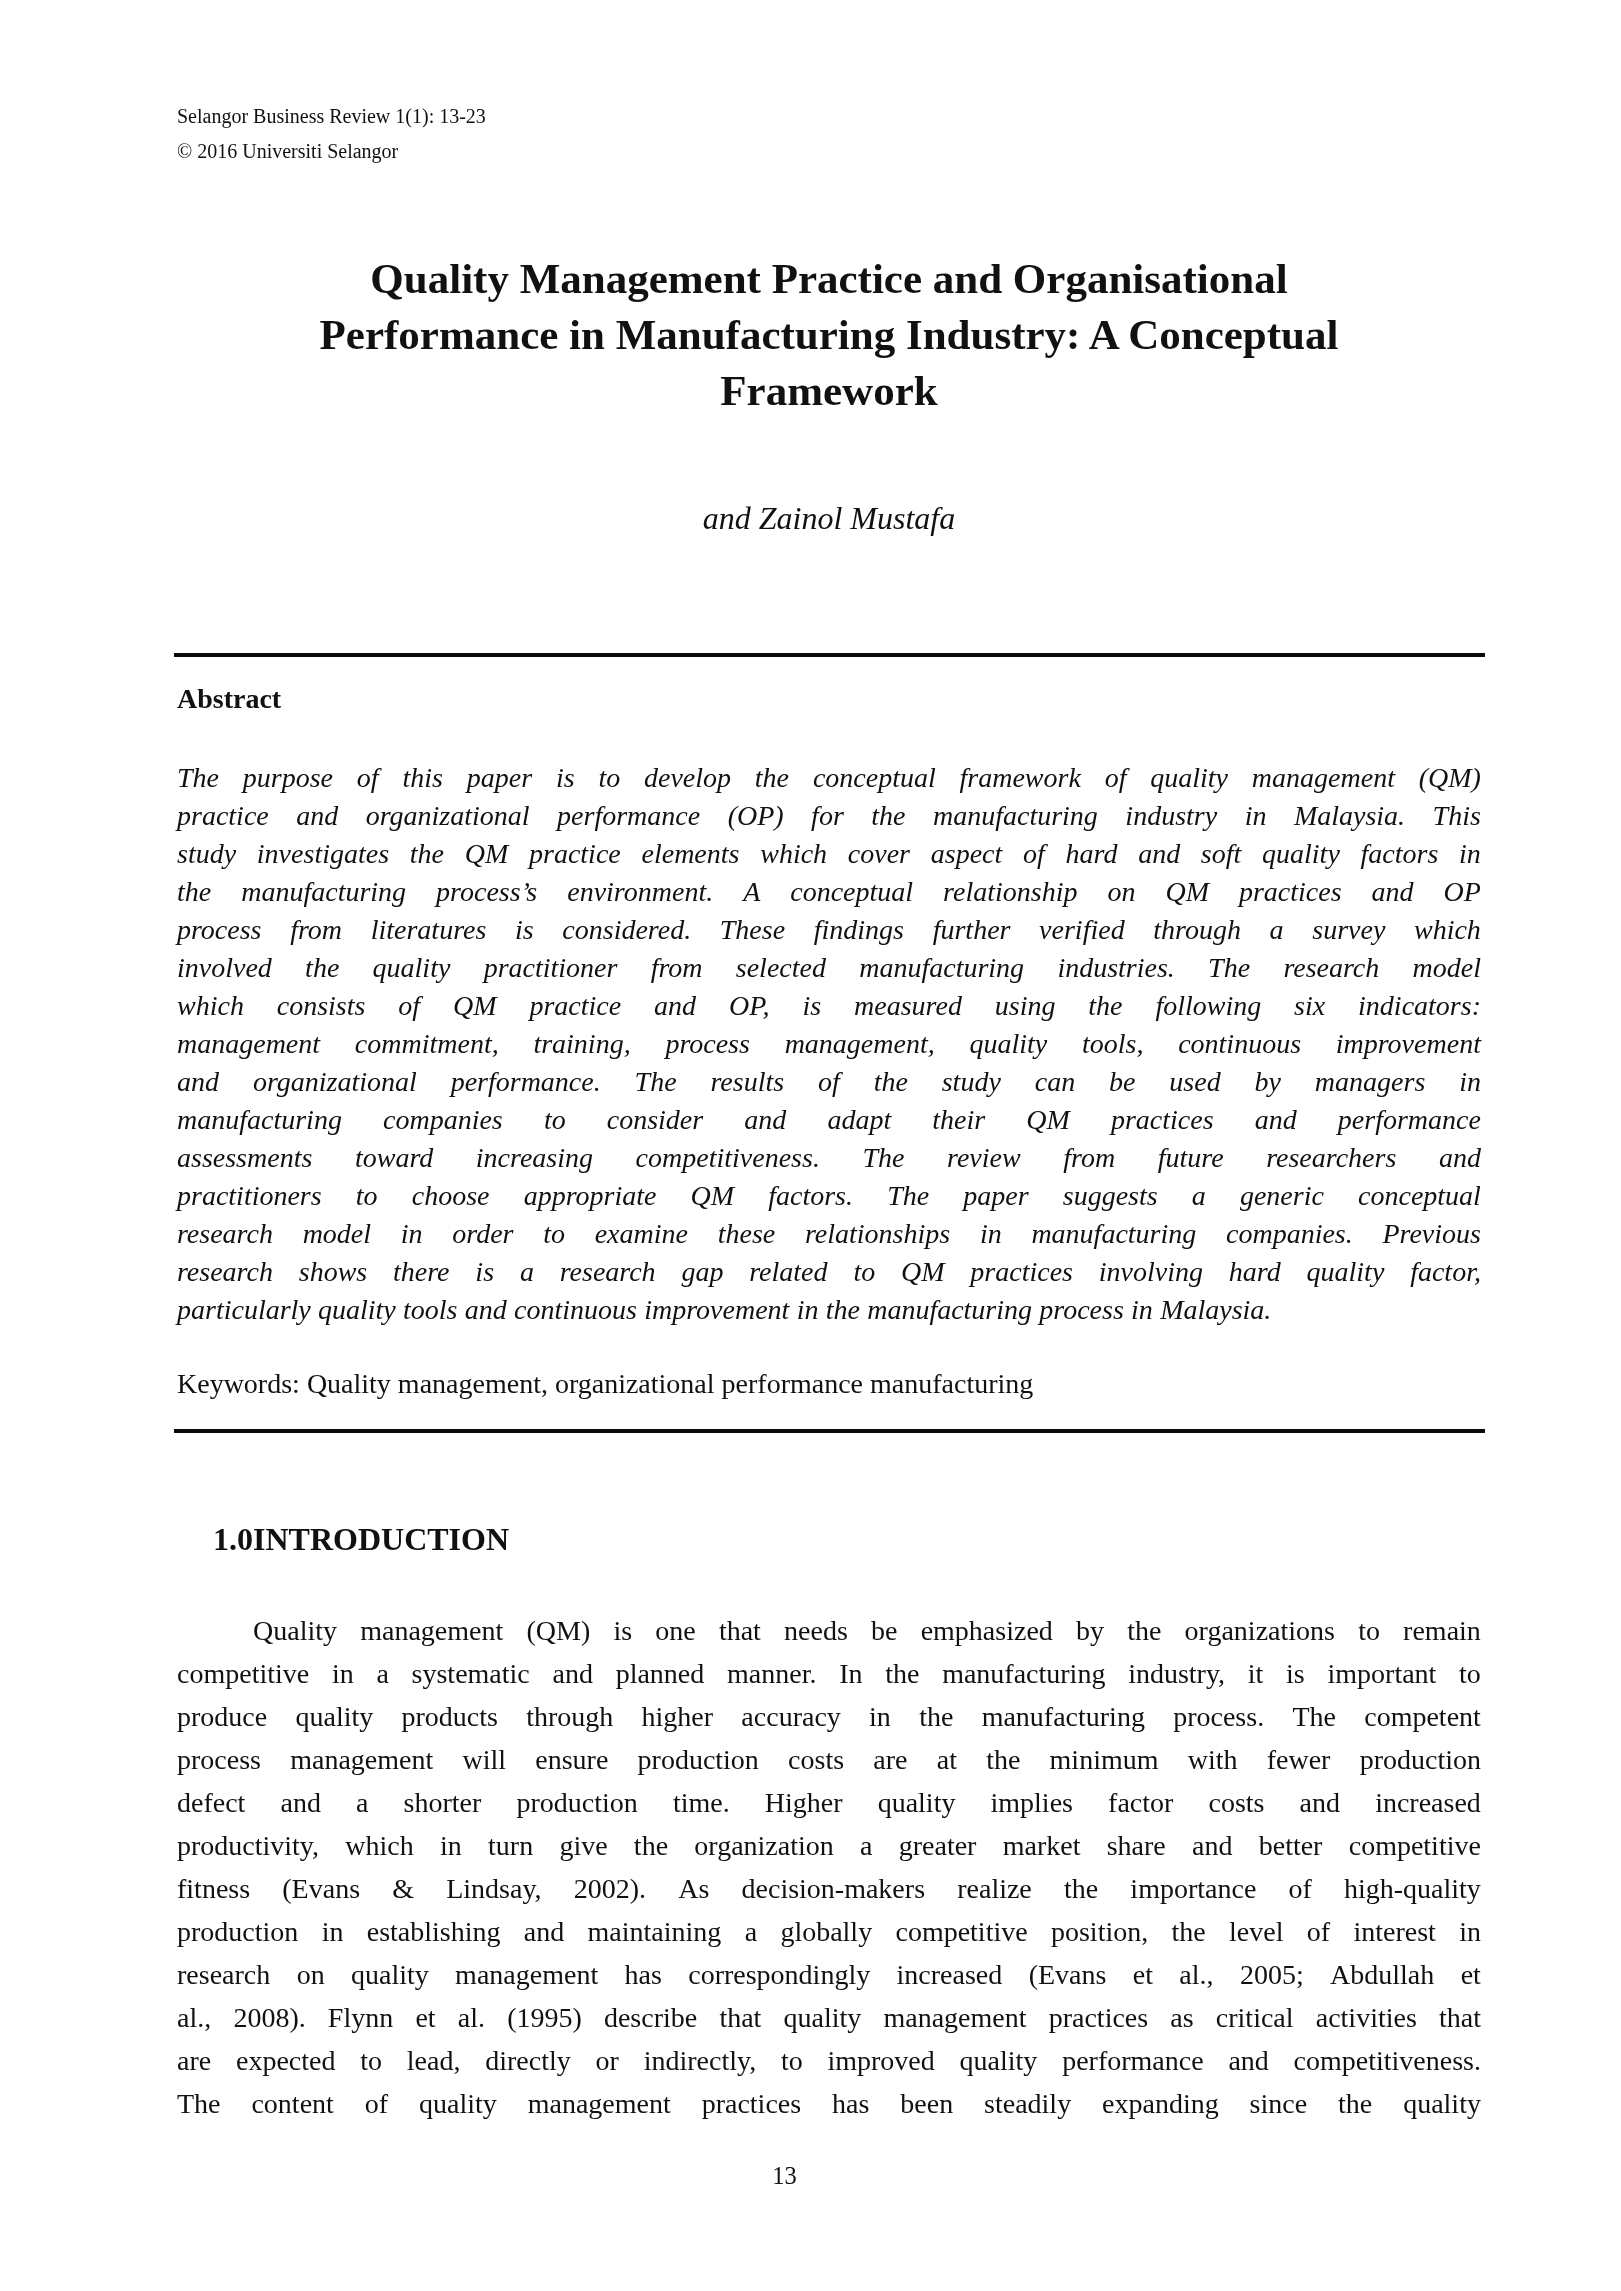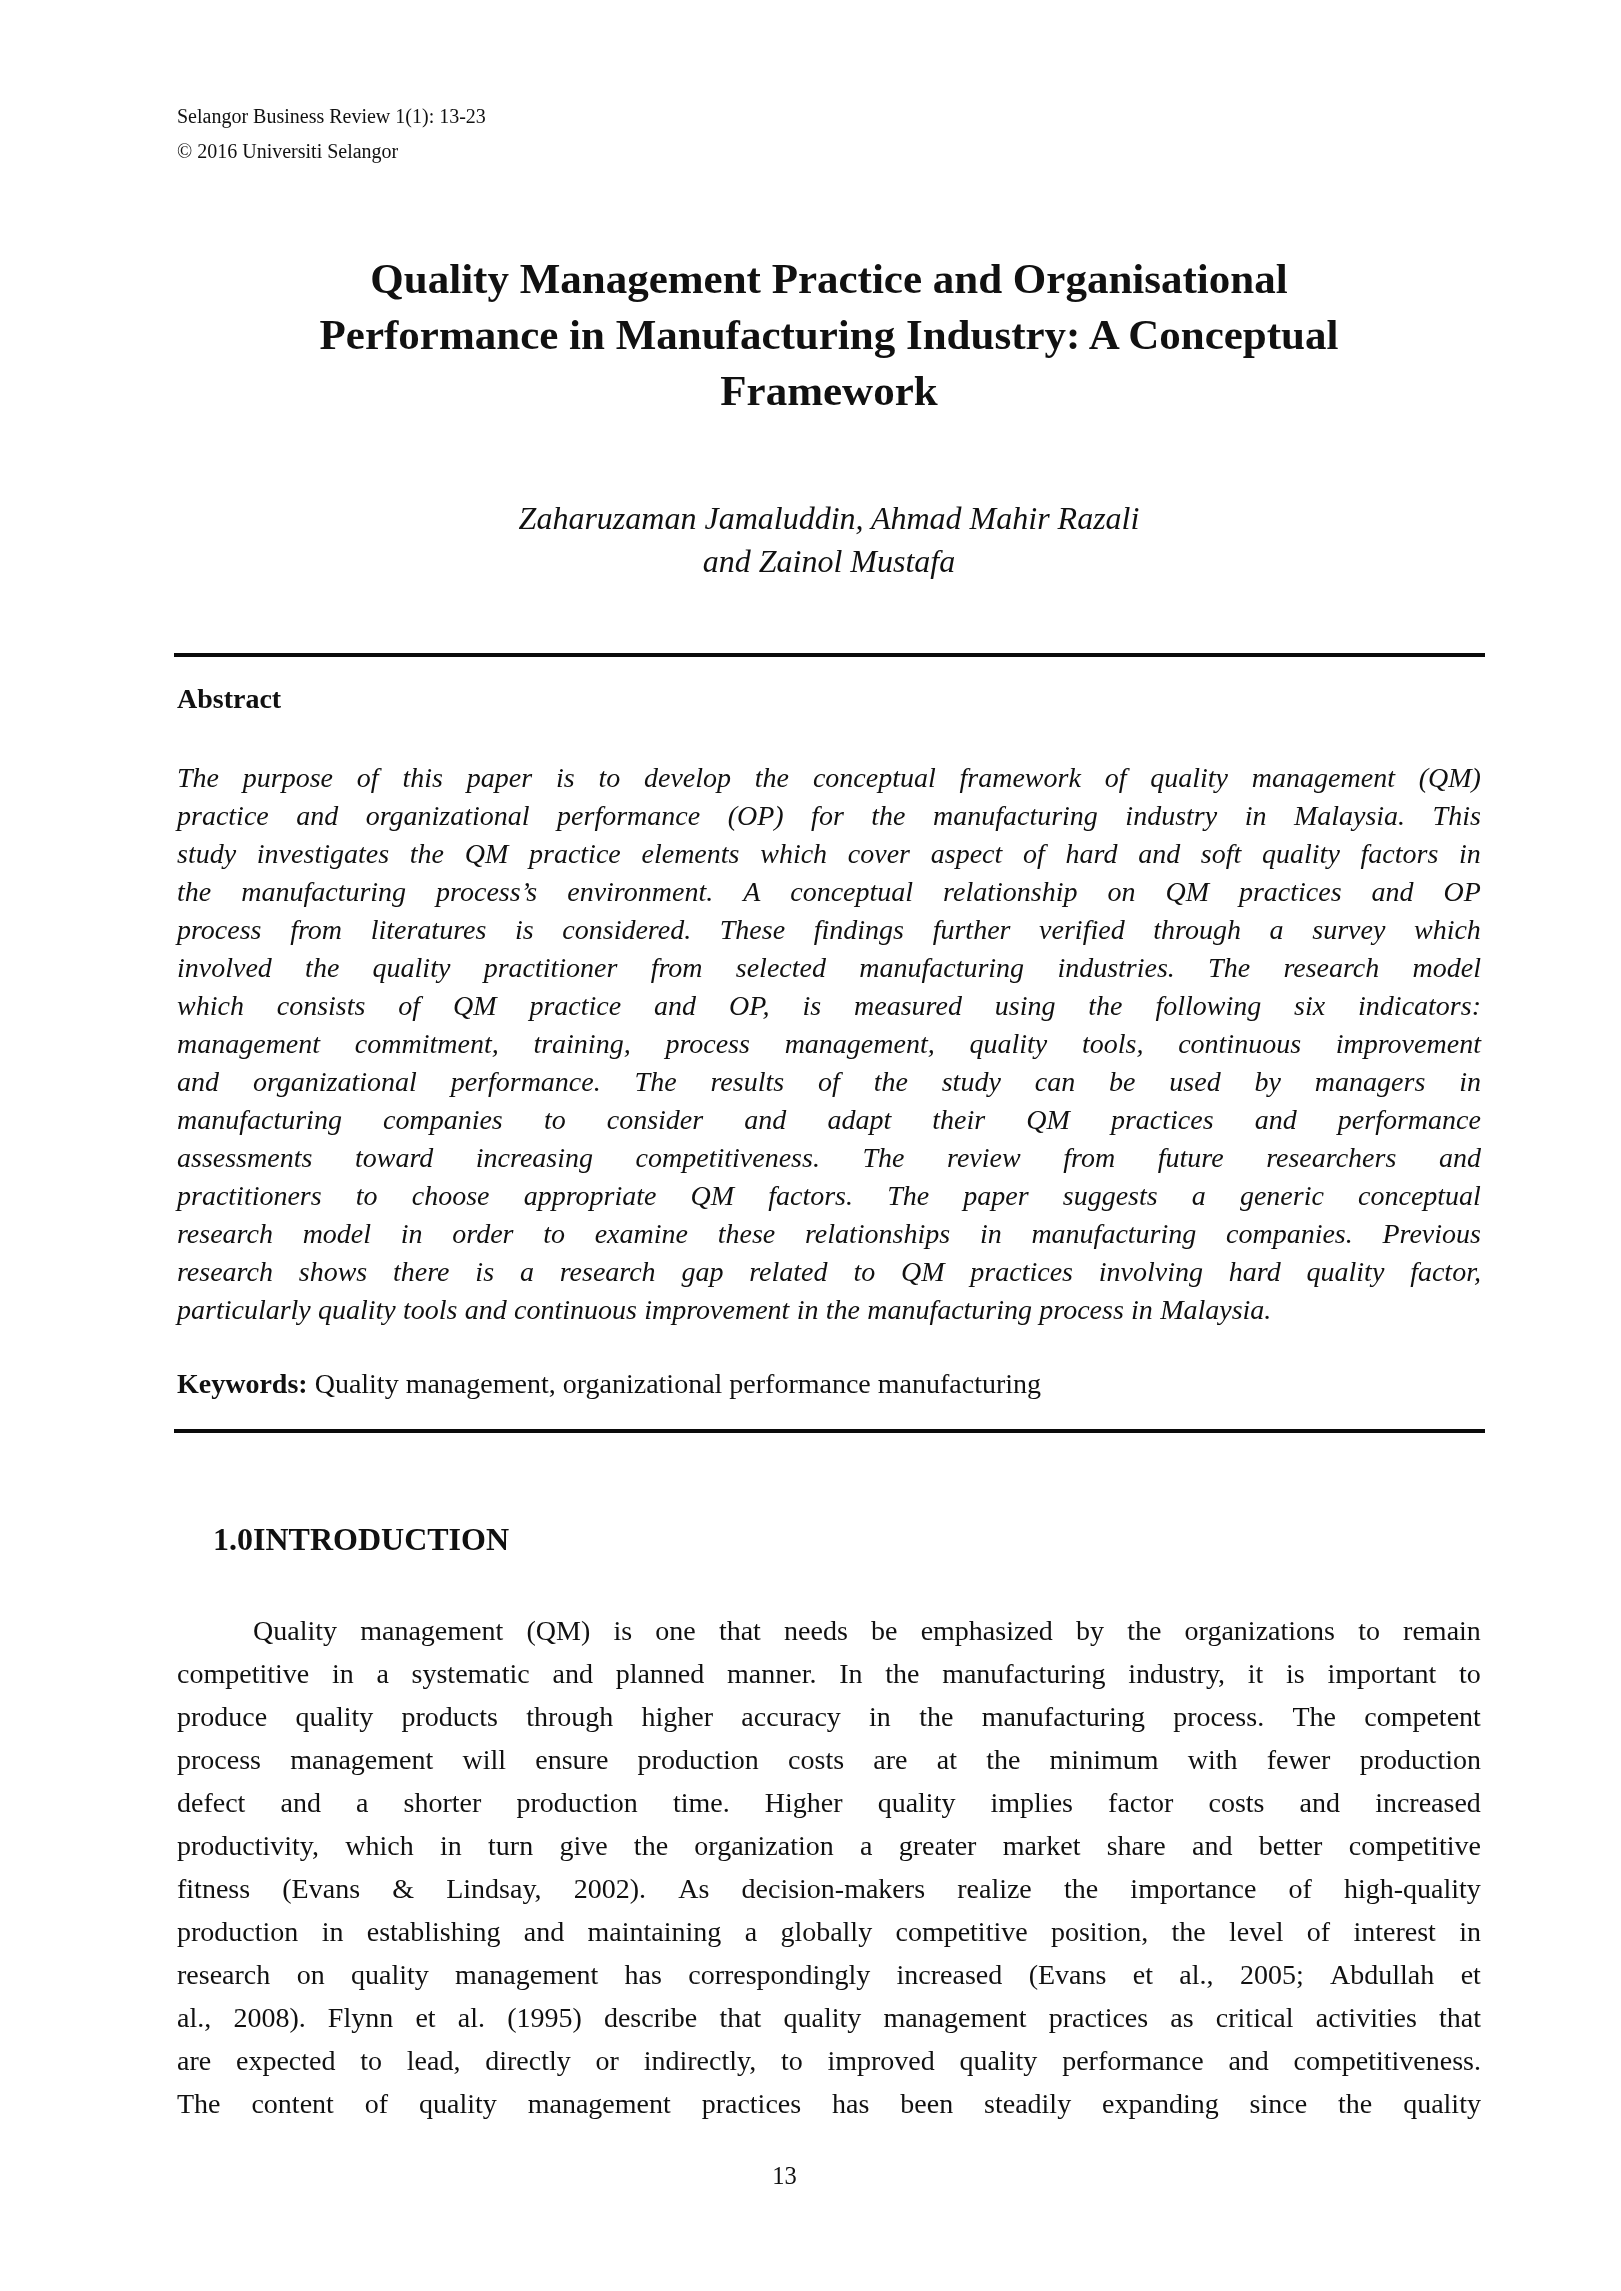--- a/index.html
+++ b/index.html
@@ -15,21 +15,21 @@
              font-style: italic; font-size: 32px; line-height: 43px; }
   .rule { position: absolute; left: 174px; width: 1311px; height: 3.9px; background: #0a0a0a; }
   .rule.top { top: 653px; }
   .rule.bottom { top: 1429px; }
   .abstract-heading { position: absolute; left: 177px; top: 683px; font-weight: bold; font-size: 28px; }
   .abstract-body { position: absolute; left: 177px; width: 1304px; top: 759px;
                    font-style: italic; font-size: 28px; line-height: 38px; }
   .jline { display: flex; justify-content: space-between; white-space: nowrap; }
   .jline.last { justify-content: flex-start; gap: 0.26em; text-align: center; }
   .keywords { position: absolute; left: 177px; top: 1368px; font-size: 28px; white-space: nowrap; }
-  .keywords b { font-weight: bold; }
+  .keywords b { font-weight: normal; }
   .section-heading { position: absolute; left: 177px; top: 1521px; font-weight: bold; font-size: 32px; white-space: nowrap; text-align: right; }
   .section-heading .num { display: inline-block; width: 76px; }
   .intro-body { position: absolute; left: 177px; width: 1304px; top: 1609px; font-size: 28px; line-height: 43px; }
   .intro-body .jline.first { padding-left: 76px; }
   .page-number { position: absolute; left: 0; width: 1505px; top: 2162px; text-align: center; font-size: 24.5px; padding-left: 32px; }
 </style>
 </head>
 <body>
 
 <div class="page">
@@ -39,21 +39,20 @@
     <div>© 2016 Universiti Selangor</div>
   </div>
 
   <div class="title">
     <div>Quality Management Practice and Organisational</div>
     <div>Performance in Manufacturing Industry: A Conceptual</div>
     <div>Framework</div>
   </div>
 
   <div class="authors">
-    <div>Zaharuzaman Jamaluddin, Ahmad Mahir Razali</div>
     <div>and Zainol Mustafa</div>
   </div>
 
   <div class="rule top"></div>
 
   <div class="abstract-heading">Abstract</div>
 
   <div class="abstract-body" id="abstract-body">
       <div class="jline">
         <span>The</span>

